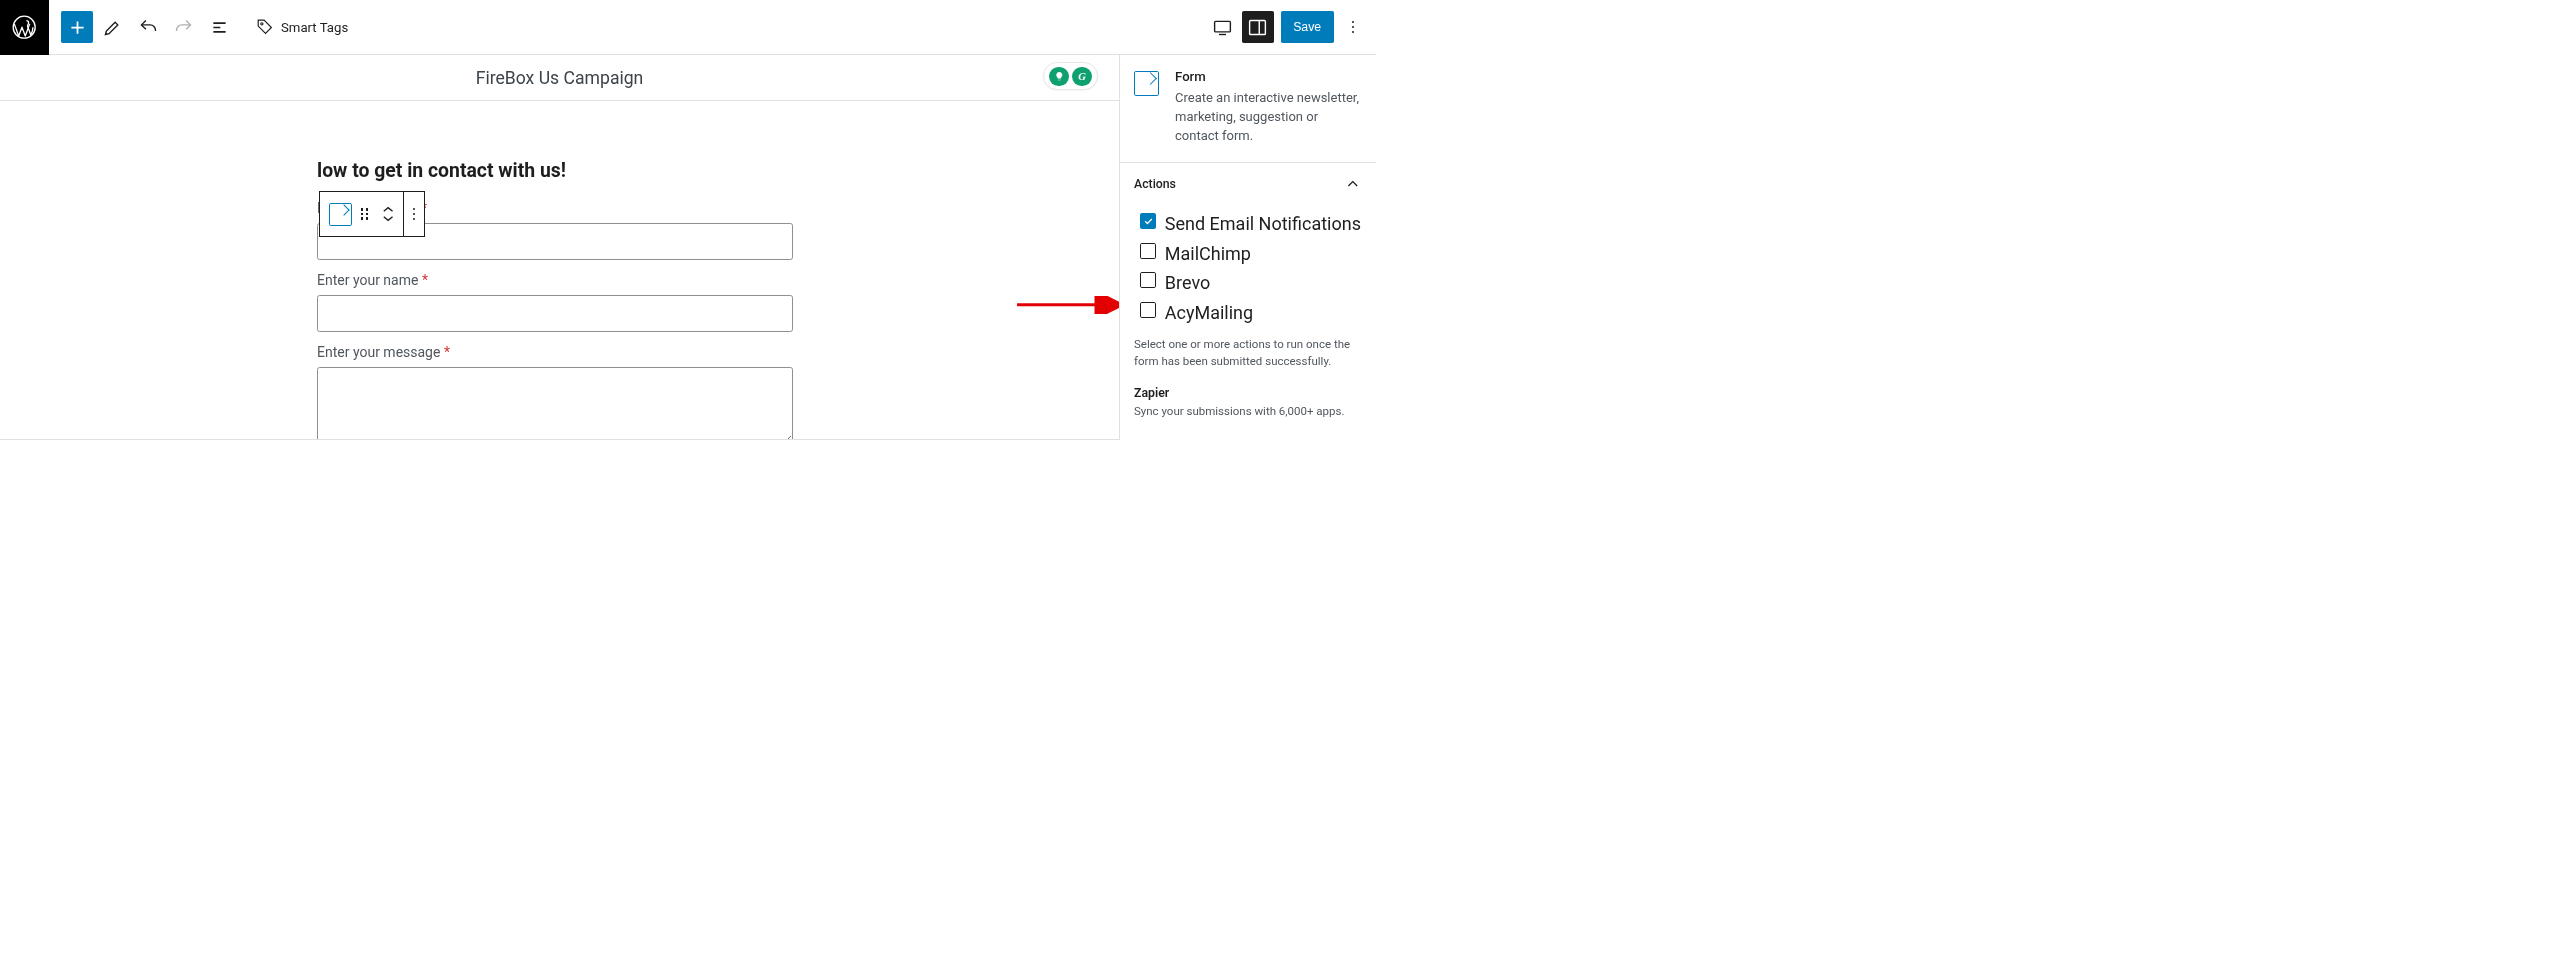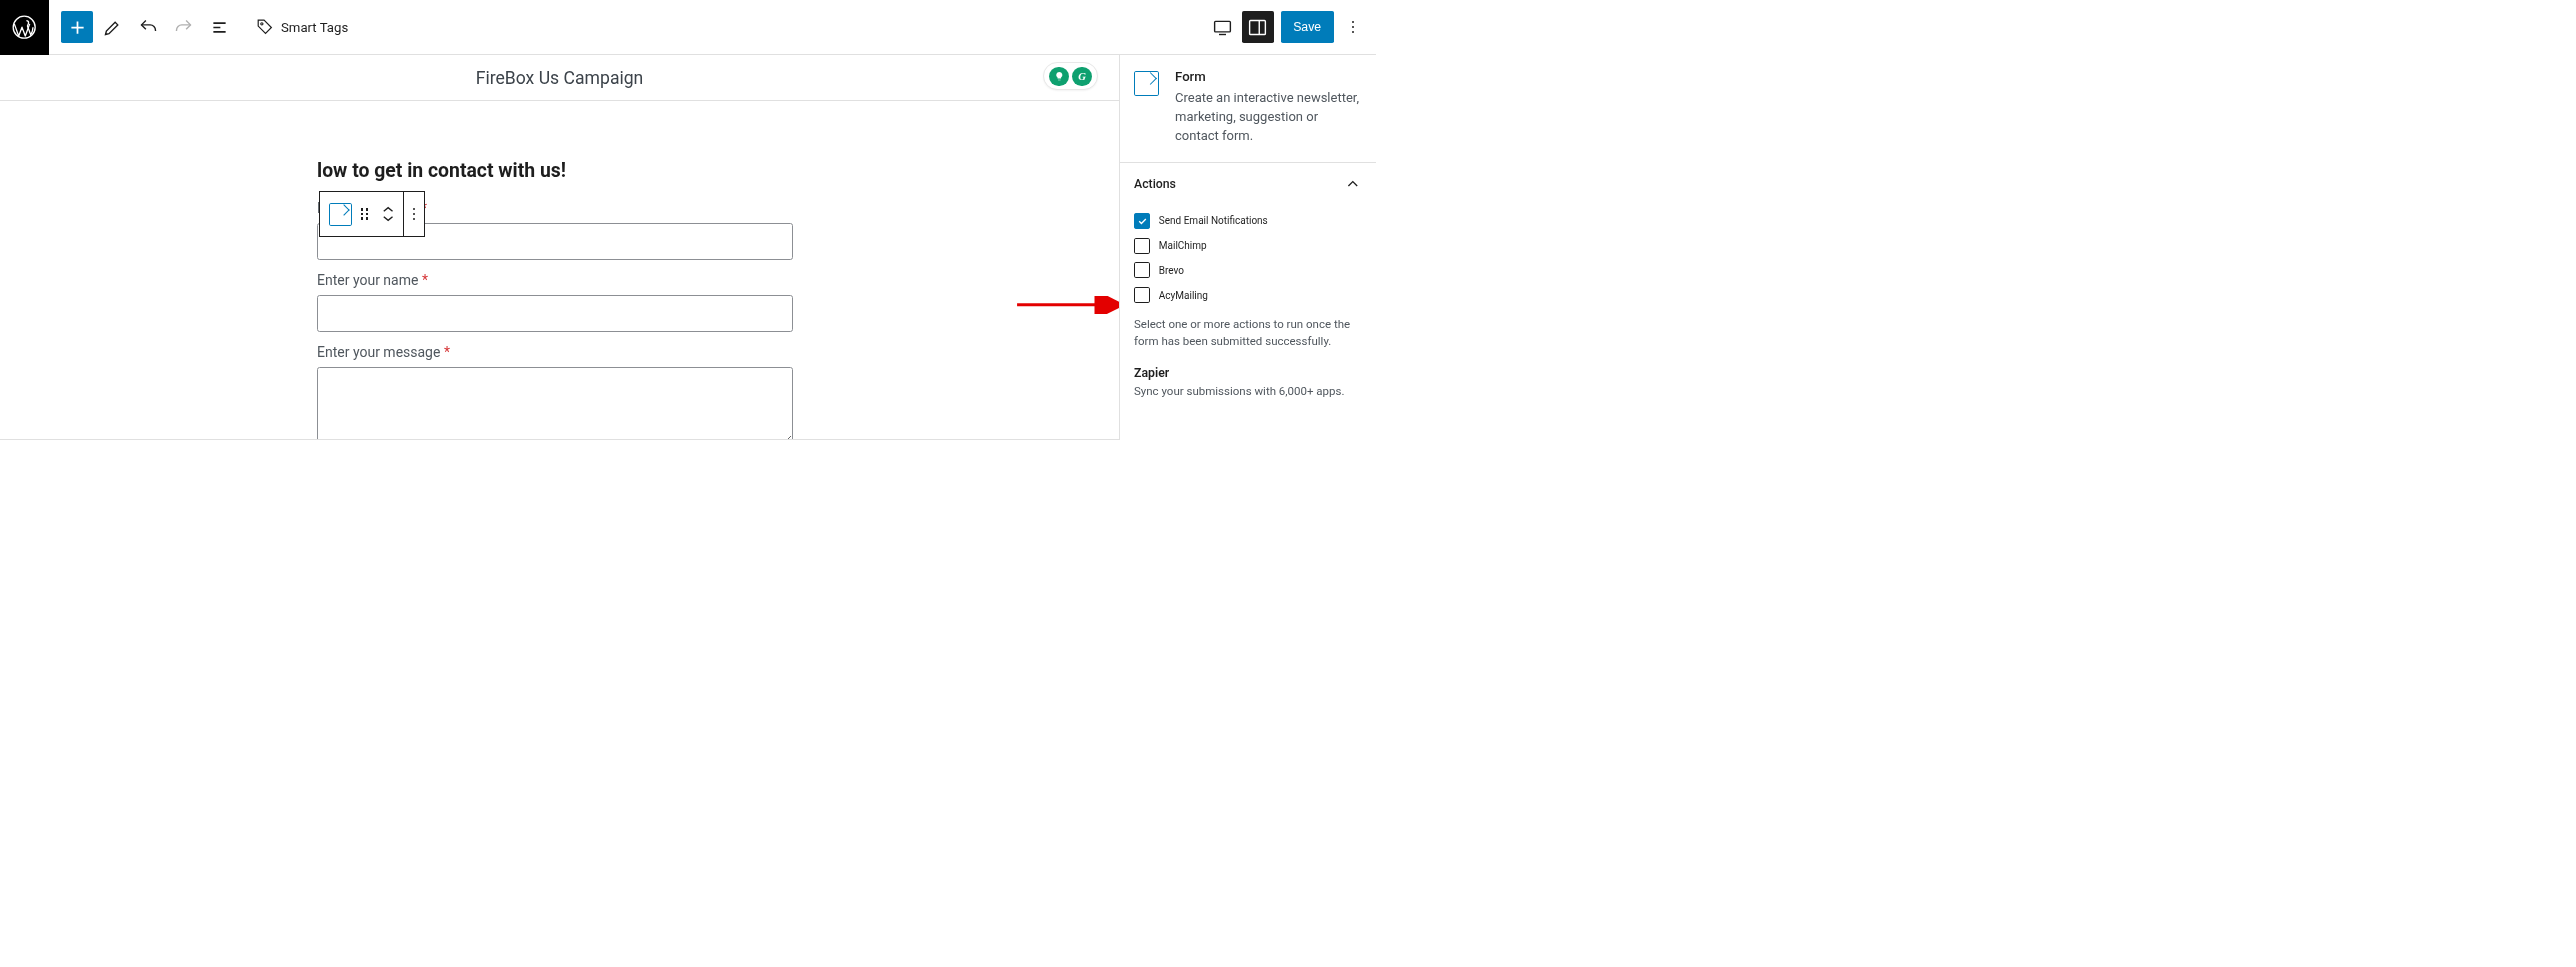--- a/index.html
+++ b/index.html
@@ -65,21 +65,21 @@
   .sb-tab.active { border-bottom:2.6px solid #007cba; font-weight:500;}
   .sb-close { margin-left:auto; width:26.4px; height:26.4px; display:flex; align-items:center; justify-content:center; cursor:pointer;}
   .sb-block-head { display:flex; gap:16px; padding:14px 14px 16px; border-bottom:0.9px solid #e0e0e0;justify-content:center;}
   .sb-block-icon { width:25px; height:25px; border:1.3px solid #007cba; border-radius:1.8px; position:relative; flex-shrink:0; margin-top:1.8px;}
   .sb-block-icon::after{content:""; position:absolute; right:2.6px; top:2.6px; width:8px; height:8px; border-top:1.8px solid #007cba; border-right:1.8px solid #007cba; transform:rotate(45deg);}
   .sb-block-title{ font-size:13.2px; font-weight:500;}
   .sb-block-desc{ font-size:13px; color:#50575e; margin-top:5.3px; line-height:1.45;}
   .sb-panel { border-bottom:0.9px solid #e0e0e0; }
   .sb-panel-h { display:flex; align-items:center; justify-content:space-between; padding:12.3px 14px; font-size:12.3px; font-weight:500; cursor:pointer;}
   .sb-panel-body { padding:3.5px 14px 12.3px; }
-  .chk-row { display:flex; align-items:center; gap:8.8px; padding:4.4px 0; font-size:10px;}
+  .chk-row { display:flex; align-items:flex-start; gap:8.8px; padding:4.4px 0; font-size:18px;margin-left:6px;}
   .chk { width:16px; height:16px; border:1.3px solid #1e1e1e; border-radius:1.8px; display:flex; align-items:center; justify-content:center; cursor:pointer; flex-shrink:0;}
   .chk.checked { background:#007cba; border-color:#007cba;}
   .chk.checked svg { width:10.6px;height:10.6px; color:#fff;}
   .sb-help { font-size:11.5px; color:#50575e; margin-top:8.8px; line-height:1.45;}
   .sb-sub { font-size:12.3px; font-weight:600; margin-top:16px;}
   .chev { width:17.6px;height:17.6px;}
 </style>
 </head>
 <body>
 

